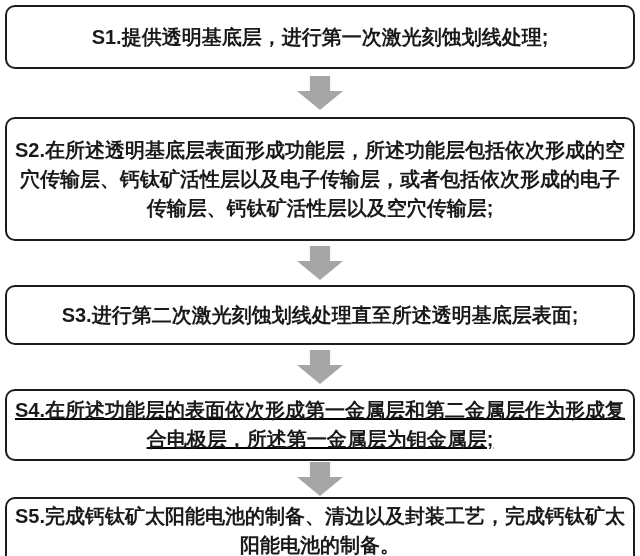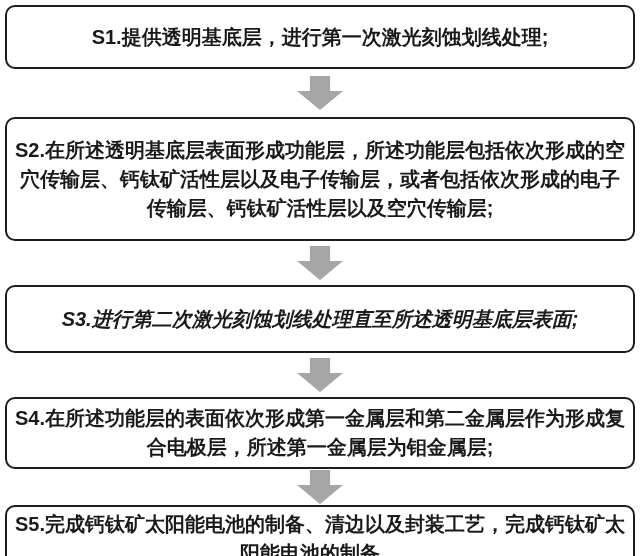--- a/index.html
+++ b/index.html
@@ -37,22 +37,22 @@
   }
   .box-text {
     font-size: 20px;
     line-height: 29px;
     font-weight: bold;
     color: var(--text);
     letter-spacing: 0;
   }
   .box-s1 { height: 64px; }
   .box-s2 { height: 124px; }
-  .box-s3 { height: 68px; font-style: italic; }
-  .box-s4 { height: 72px; }
+  .box-s3 { height: 60px; }
+  .box-s4 { height: 72px; text-decoration: underline; }
   .box-s5 { height: 68px; }
   .arrow-wrap {
     display: flex;
     align-items: center;
     justify-content: center;
     flex: none;
   }
   .gap-1 { height: 48px; }
   .gap-2 { height: 44px; }
   .gap-3 { height: 44px; }

